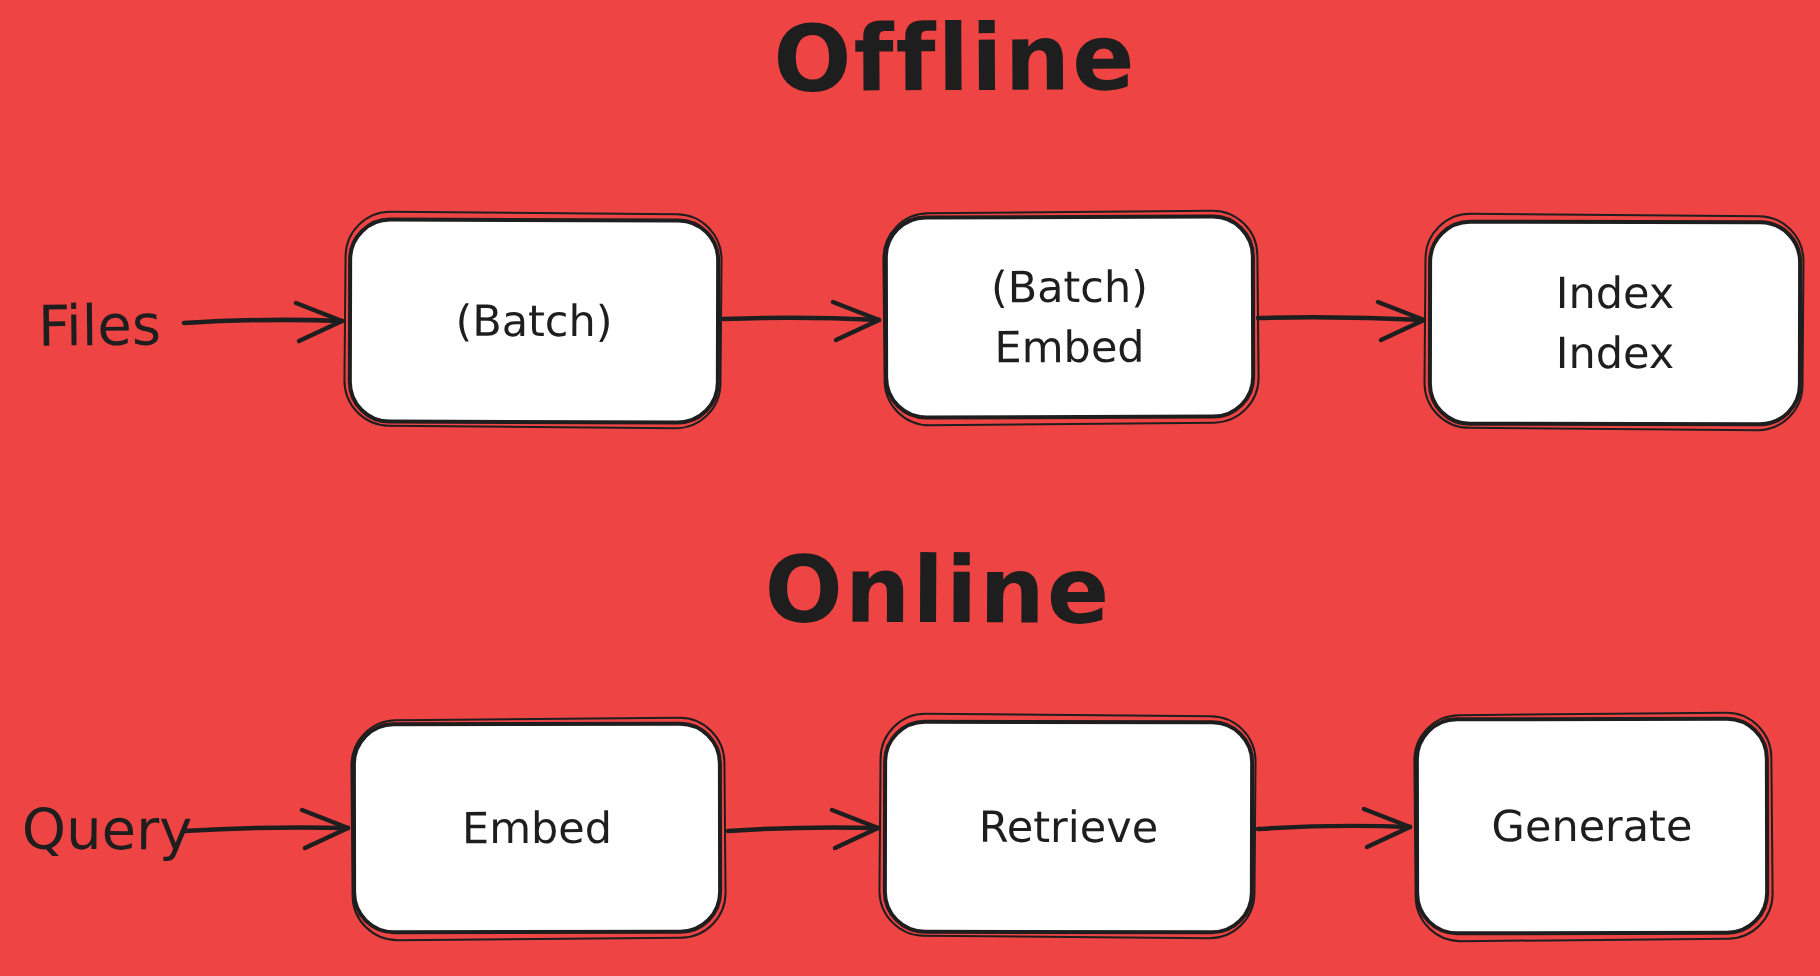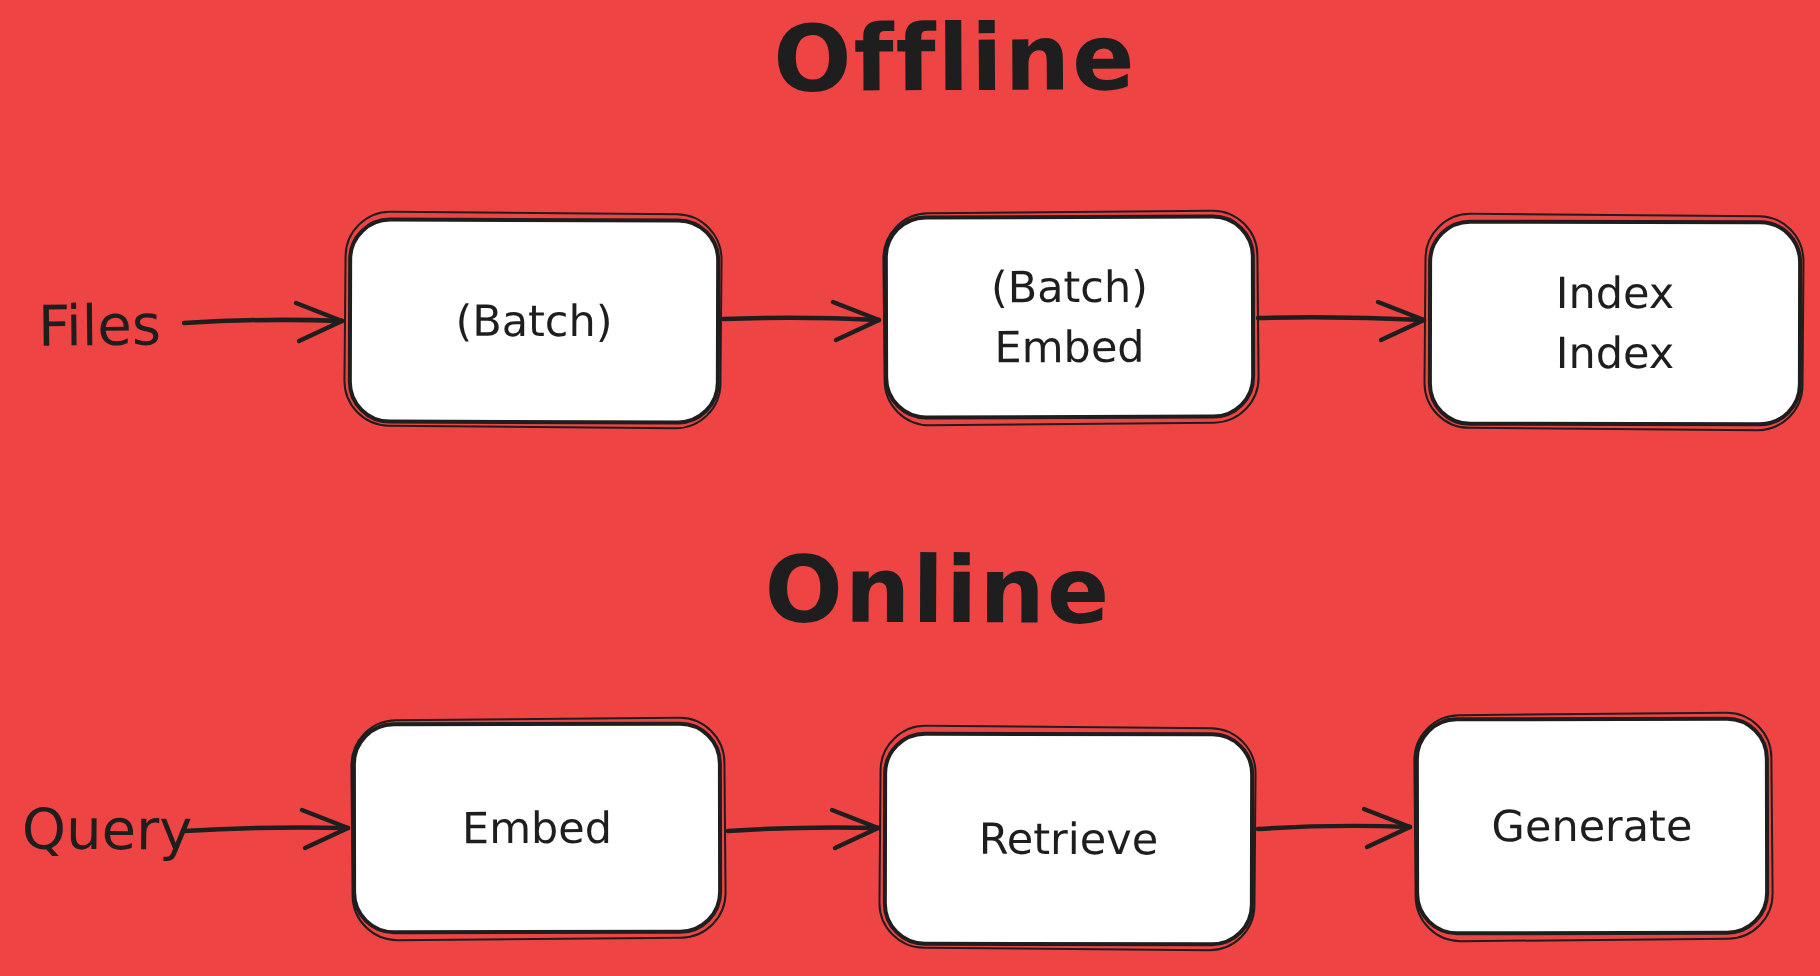--- a/index.html
+++ b/index.html
@@ -61,21 +61,21 @@
     border-radius: 46px;
     transform: rotate(0.35deg);
     pointer-events: none;
   }
   .node.alt::after { transform: rotate(-0.4deg); inset: -8px -8px -10px -5px; }
 
   .node-batch-chunk { left: 348px;  top: 218px; width: 372px; height: 206px; transform: rotate(0.15deg); }
   .node-batch-embed { left: 884px;  top: 215px; width: 371px; height: 204px; transform: rotate(-0.15deg); }
   .node-store-index { left: 1428px; top: 220px; width: 374px; height: 206px; transform: rotate(0.1deg); }
   .node-embed       { left: 352px;  top: 722px; width: 370px; height: 212px; transform: rotate(-0.1deg); }
-  .node-retrieve    { left: 883px;  top: 720px; width: 371px; height: 214px; transform: rotate(0.12deg); margin-top: 12px; }
+  .node-retrieve    { left: 883px;  top: 720px; width: 371px; height: 214px; transform: rotate(0.12deg); }
   .node-generate    { left: 1415px; top: 717px; width: 354px; height: 218px; transform: rotate(-0.12deg); }
 
   .node .line { display: block; }
 
   .arrows-layer {
     position: absolute;
     inset: 0;
     width: 1820px;
     height: 976px;
     pointer-events: none;

